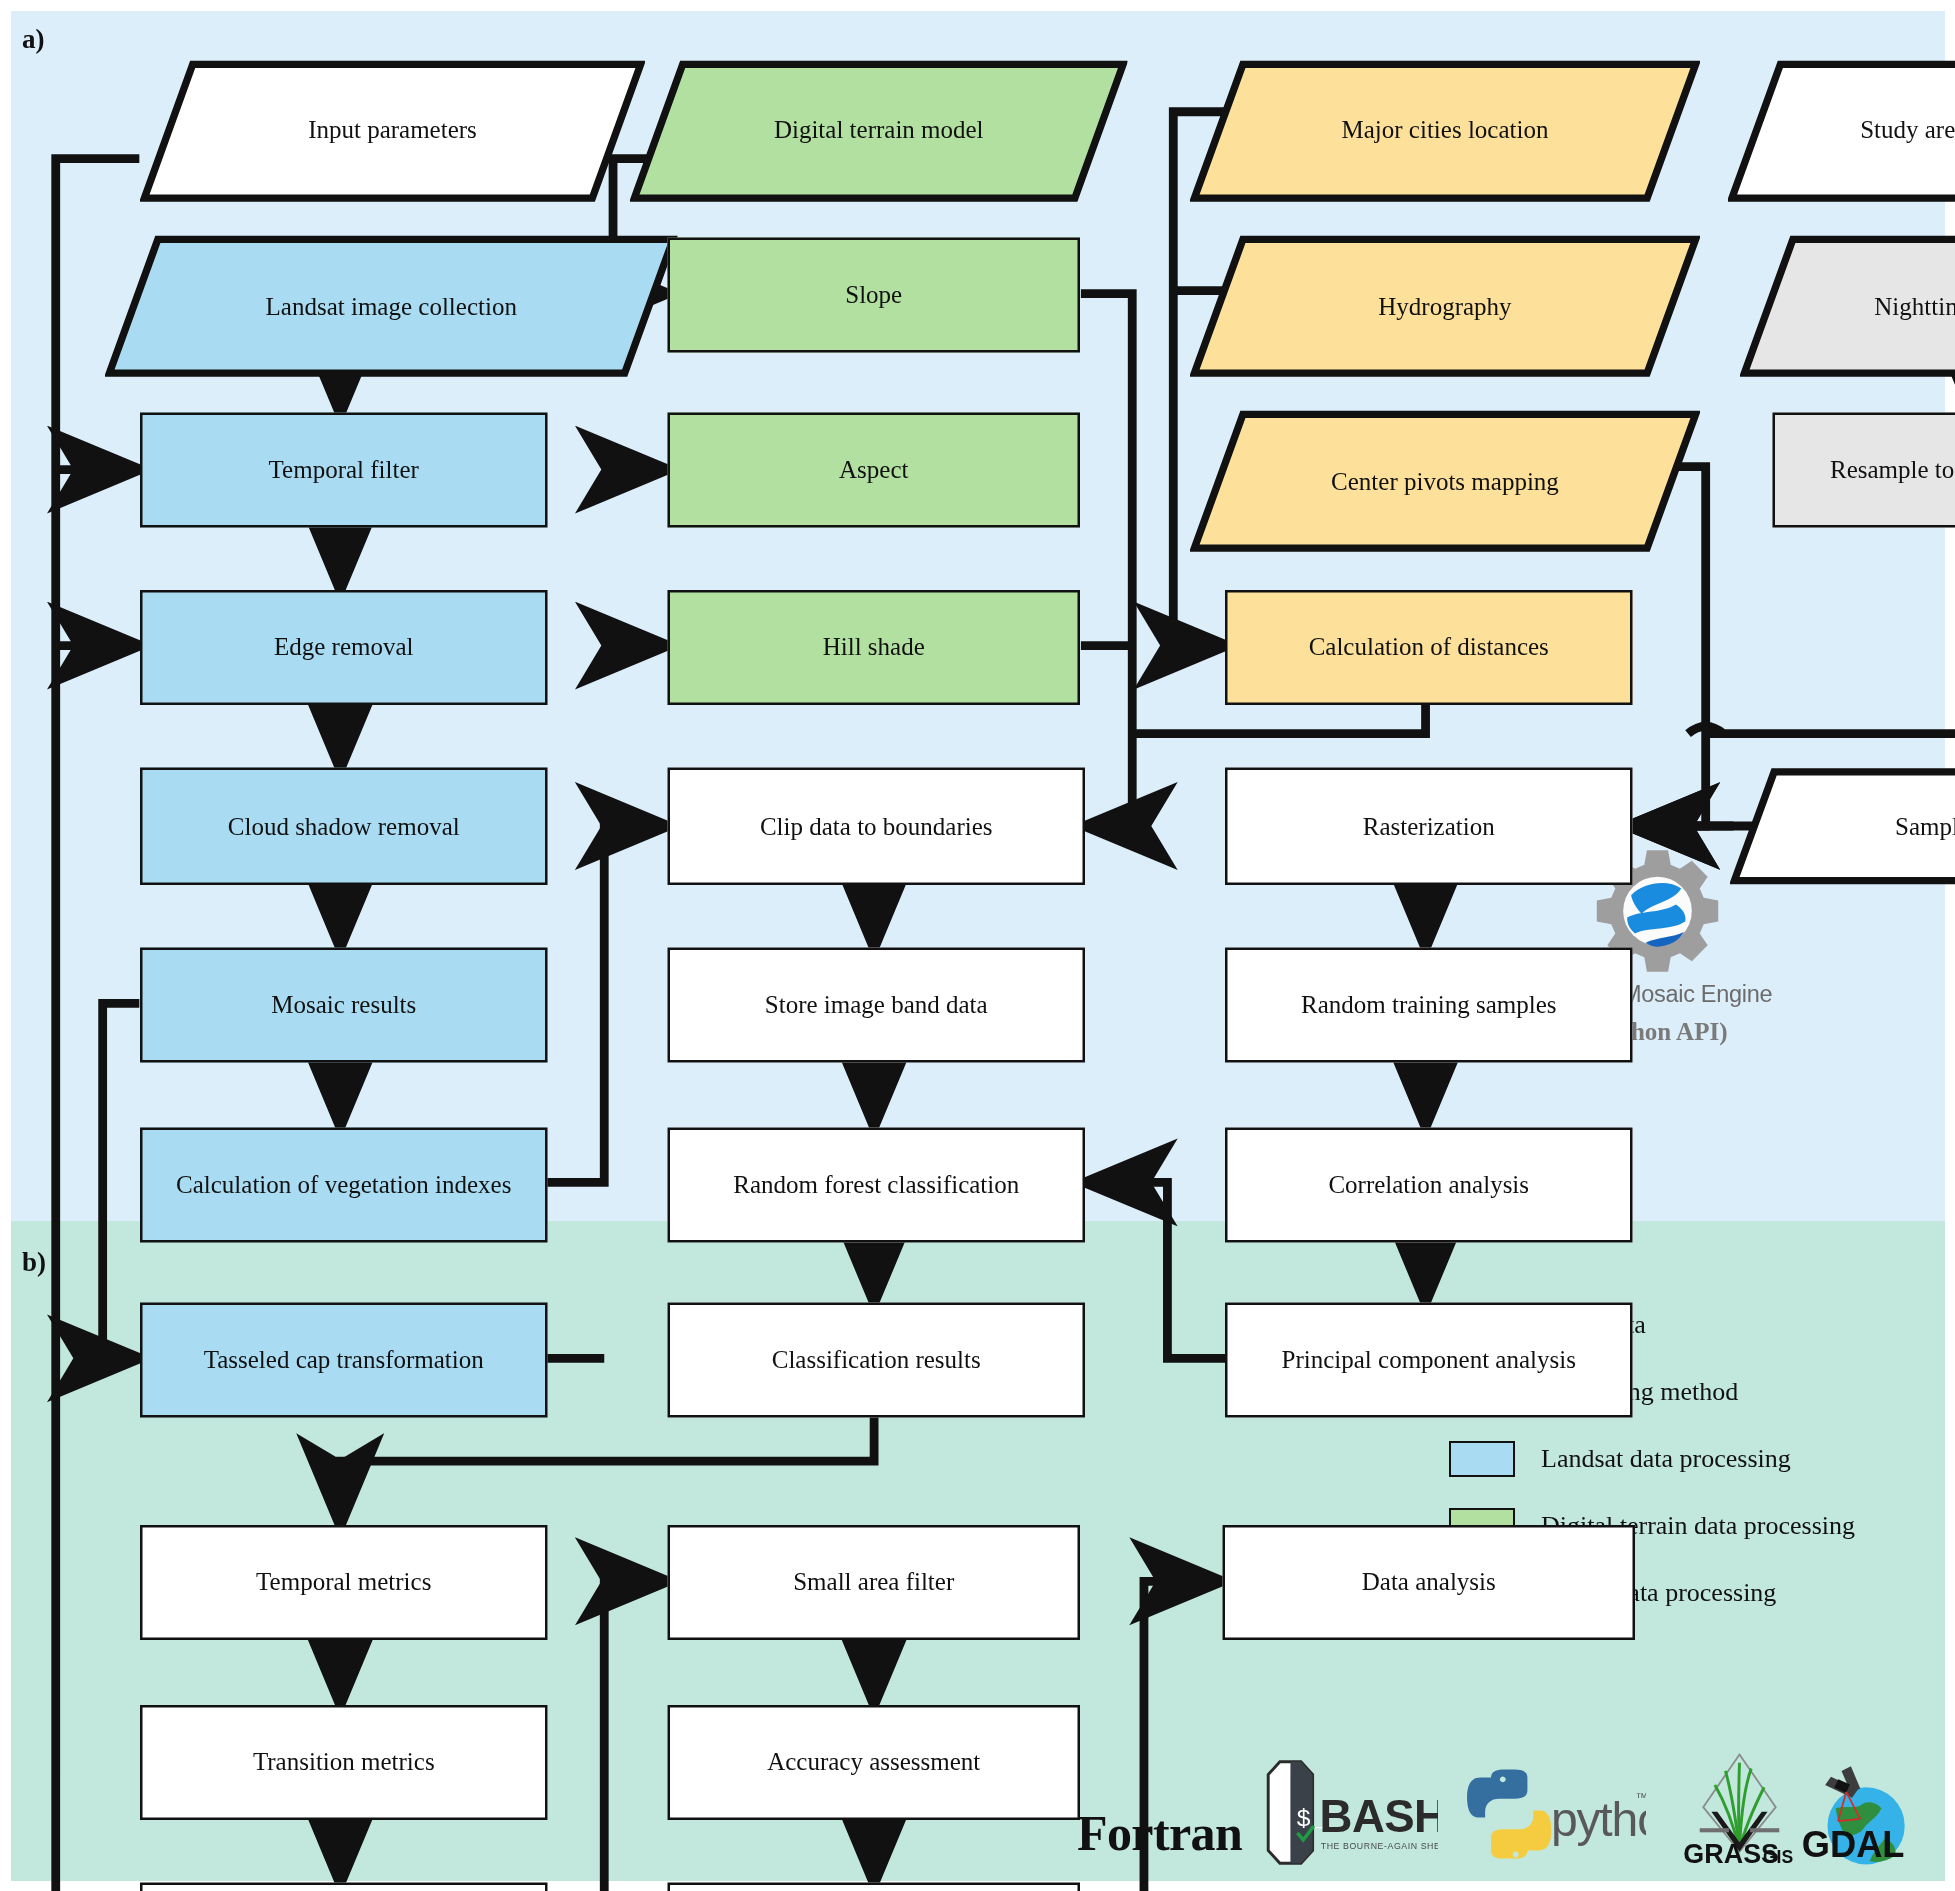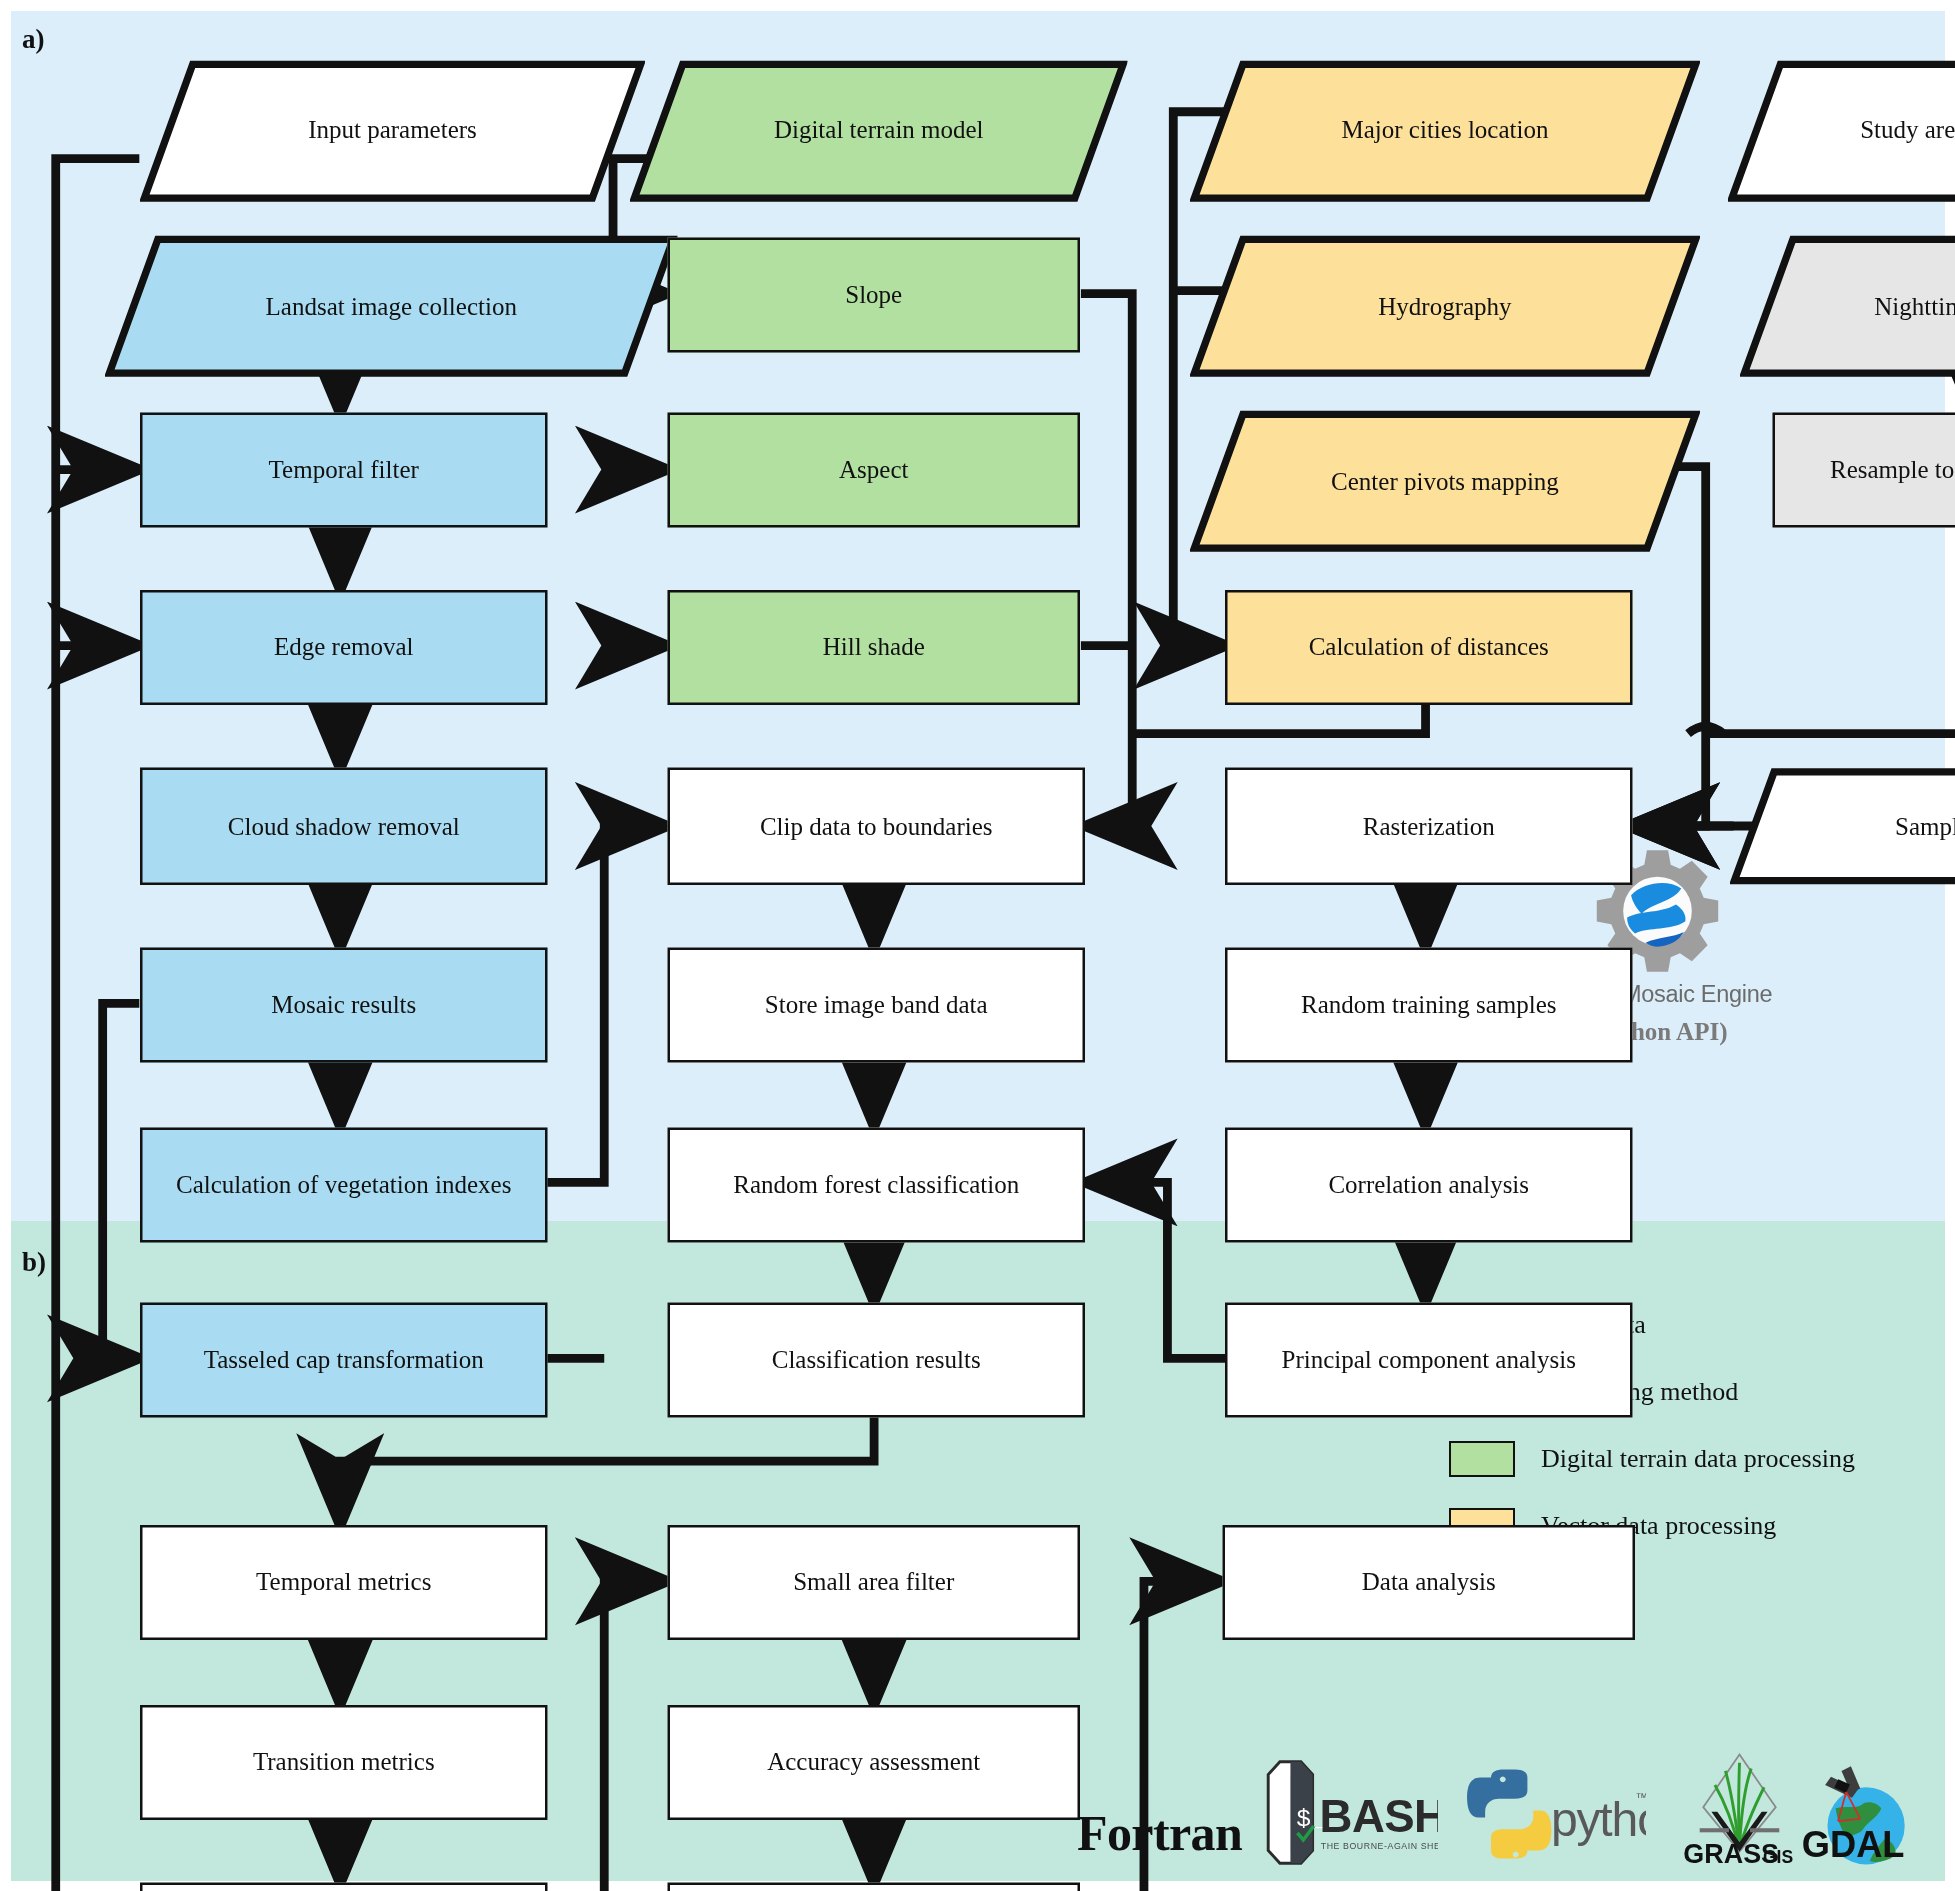--- a/index.html
+++ b/index.html
@@ -74,20 +74,24 @@
           </svg>
       </div>
       <div class="leg-label">Input data</div>
     </div>
 
     <div class="leg-row">
       <div class="leg-sw fill-white"></div>
       <div class="leg-label">Processing method</div>
     </div>
 
+    <div class="leg-row">
+      <div class="leg-sw fill-blue"></div>
+      <div class="leg-label">Landsat data processing</div>
+    </div>
 
     <div class="leg-row">
       <div class="leg-sw fill-green"></div>
       <div class="leg-label">Digital terrain data processing</div>
     </div>
 
     <div class="leg-row">
       <div class="leg-sw fill-yellow"></div>
       <div class="leg-label">Vector data processing</div>
     </div>

